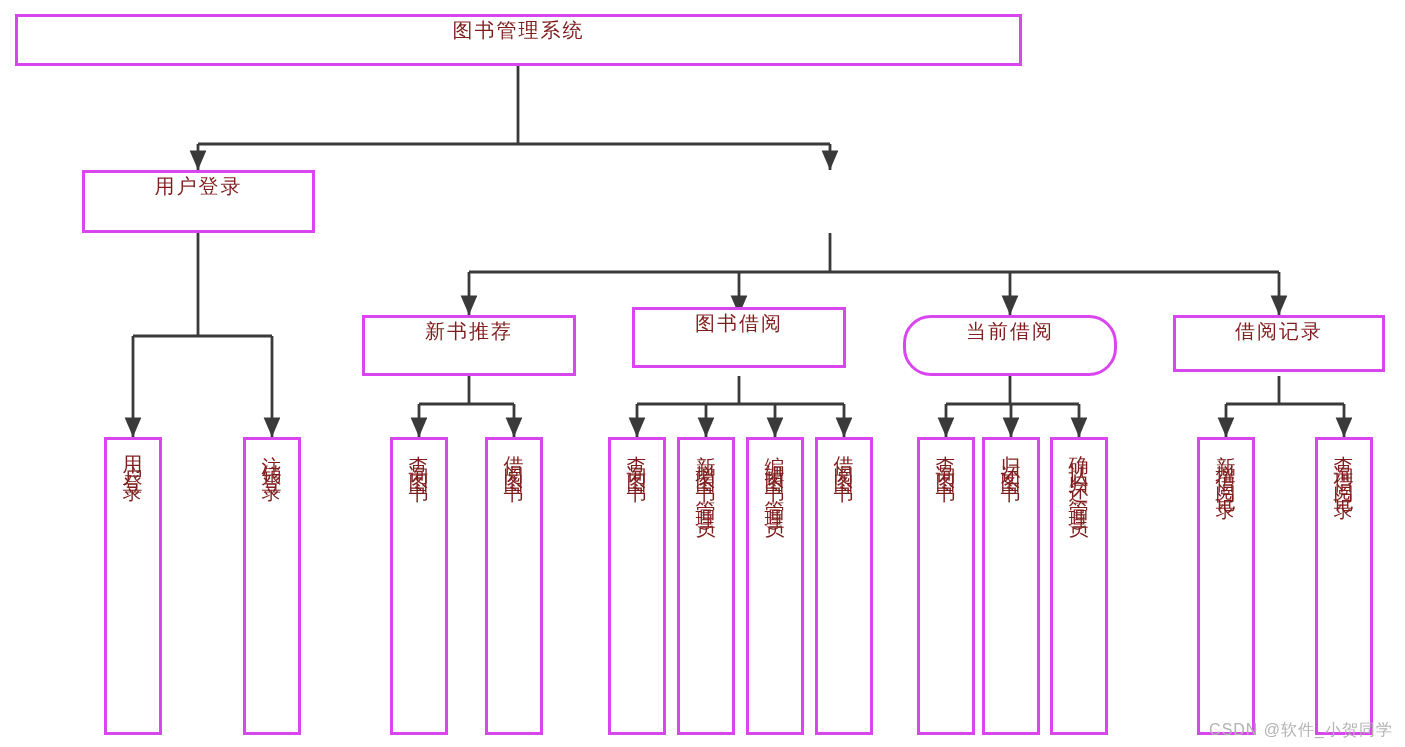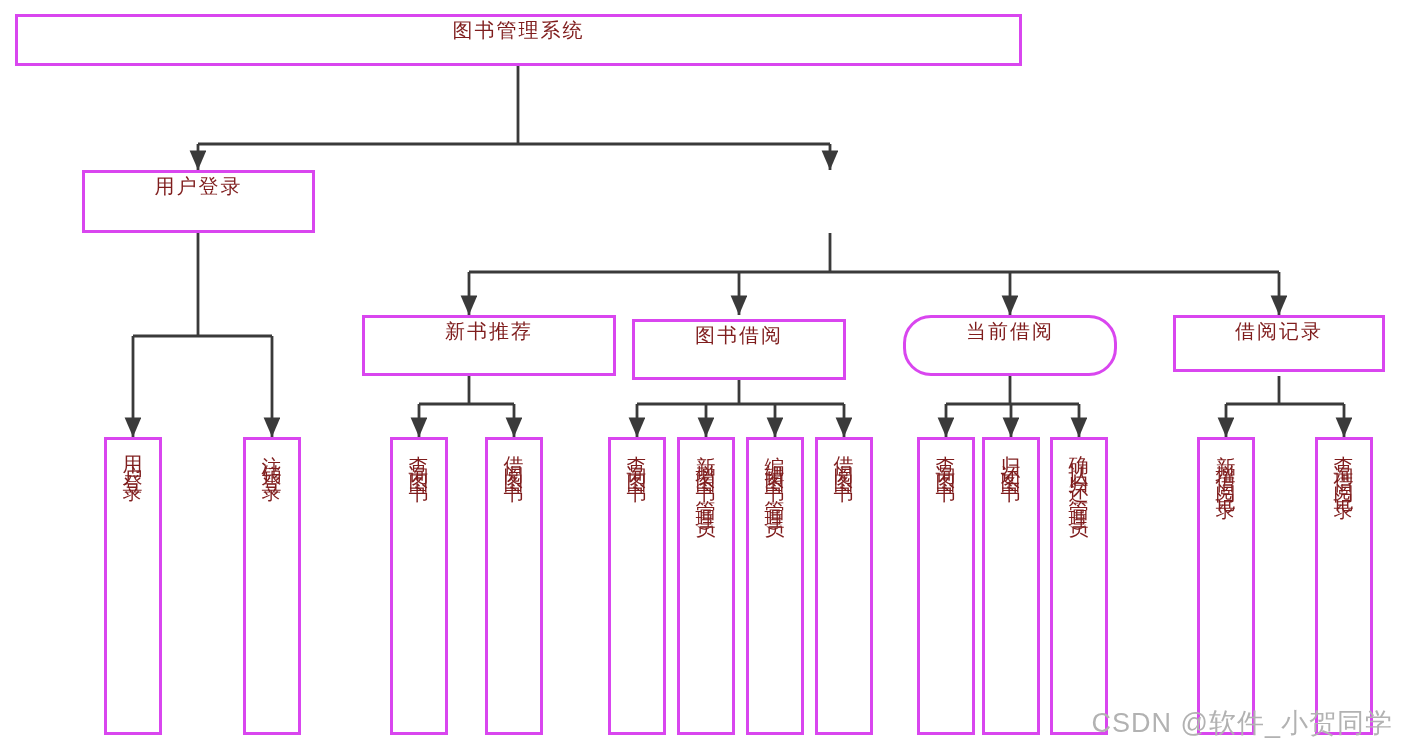--- a/index.html
+++ b/index.html
@@ -33,21 +33,21 @@
   .v-node span {
     writing-mode: vertical-rl;
     font-size: 20px;
     letter-spacing: 9px;
     line-height: 1;
   }
   .watermark {
     position: absolute;
     right: 12px;
     bottom: 6px;
-    font-size: 27px;
+    font-size: 16px;
     color: #b2b2b2;
     letter-spacing: 1px;
     white-space: nowrap;
     z-index: 5;
   }
 </style>
 </head>
 <body>
 
 <div class="stage">
@@ -103,24 +103,24 @@
   </svg>
 
   <div class="node h-node" style="left:15px; top:14px; width:1007px; height:52px;">
     <span>图书管理系统</span>
   </div>
 
   <div class="node h-node" style="left:82px; top:170px; width:233px; height:63px;">
     <span>用户登录</span>
   </div>
 
-  <div class="node h-node" style="left:362px; top:315px; width:254px; height:61px;">
+  <div class="node h-node" style="left:362px; top:315px; width:214px; height:61px;">
     <span>新书推荐</span>
   </div>
-  <div class="node h-node" style="left:632px; top:319px; width:214px; height:61px;">
+  <div class="node h-node" style="left:632px; top:307px; width:214px; height:61px;">
     <span>图书借阅</span>
   </div>
   <div class="node h-node" style="left:903px; top:315px; width:214px; height:61px;border-radius:28px;">
     <span>当前借阅</span>
   </div>
   <div class="node h-node" style="left:1173px; top:315px; width:212px; height:57px;">
     <span>借阅记录</span>
   </div>
 
   <div class="node v-node" style="left:104px; top:437px; width:58px; height:298px;">

